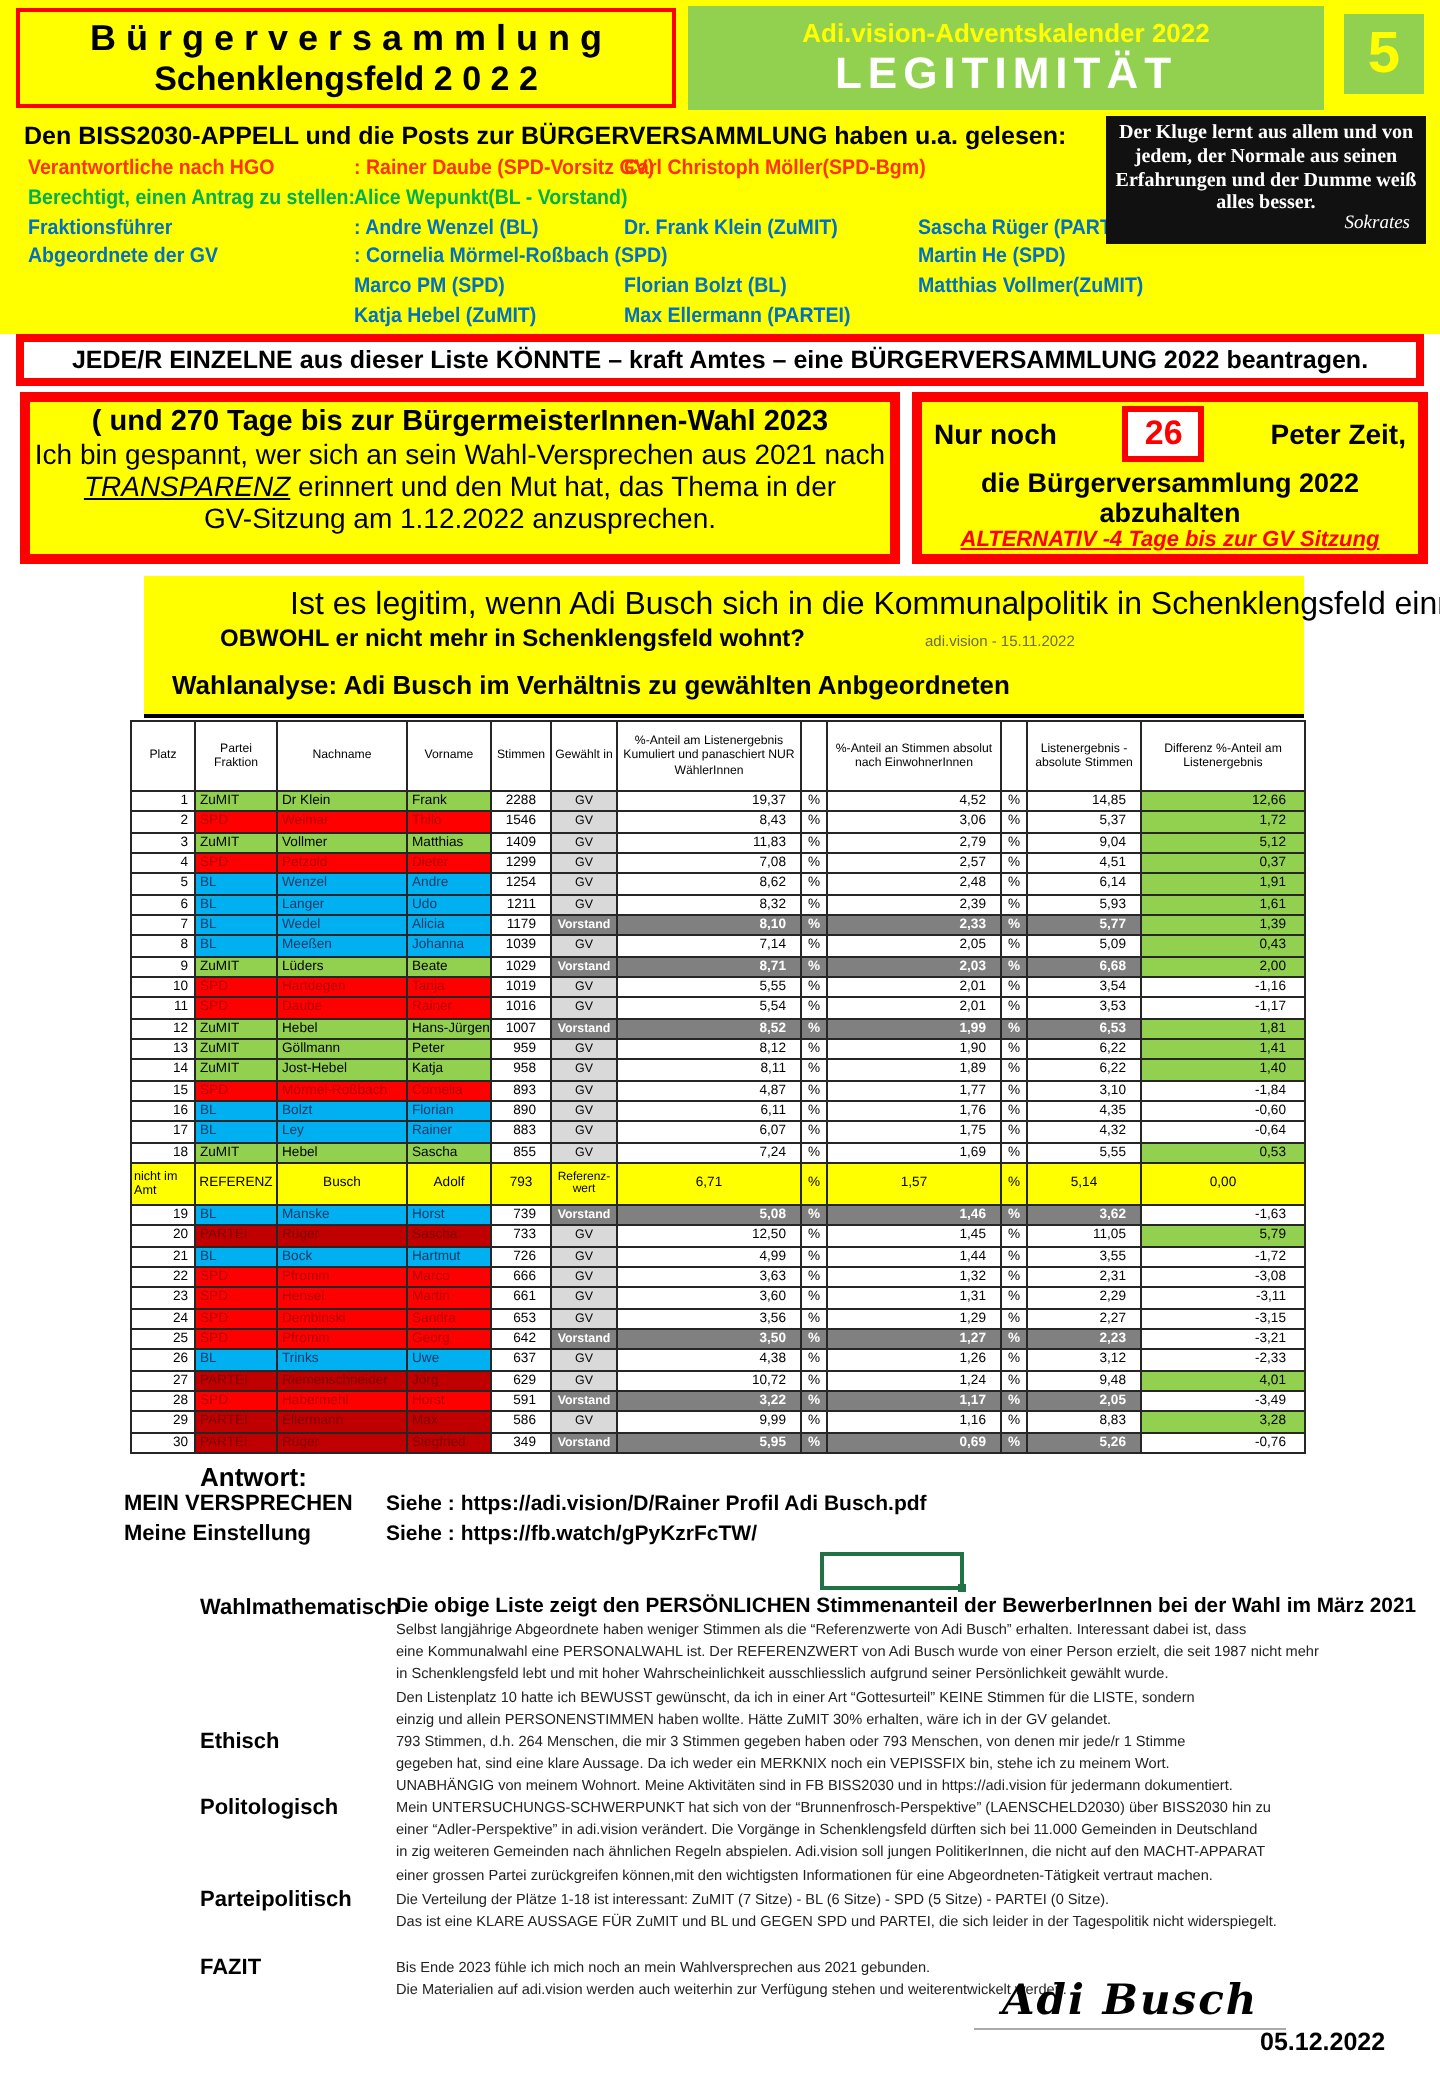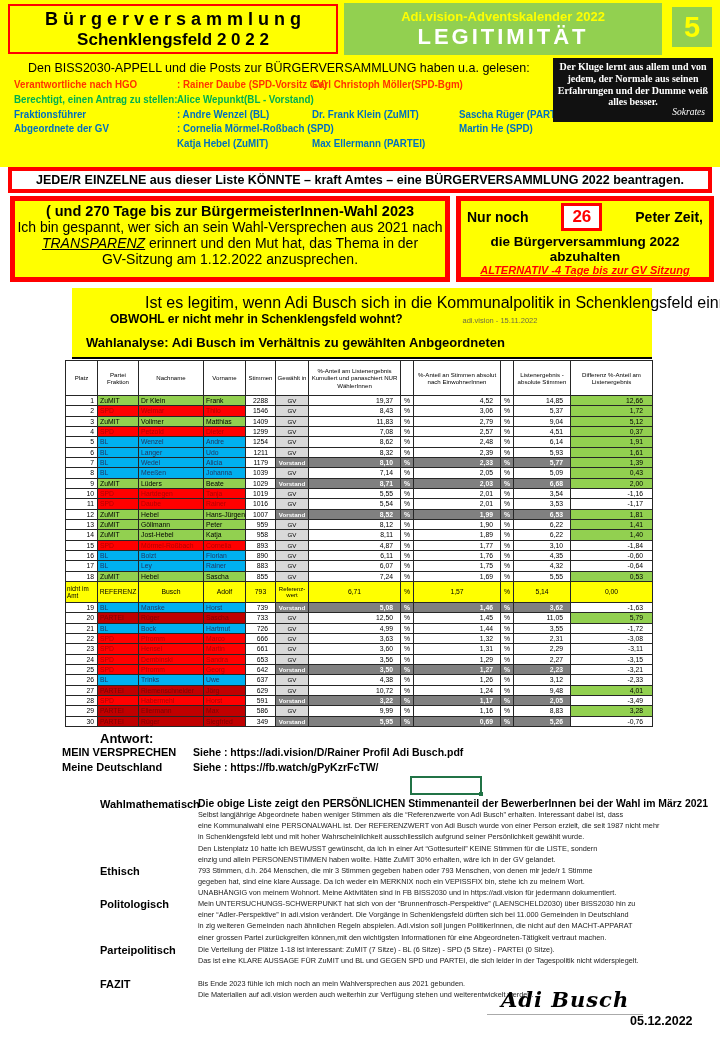--- a/index.html
+++ b/index.html
@@ -12,21 +12,21 @@
              box-sizing:border-box;display:flex;flex-direction:column;align-items:center;justify-content:center;}
   .title-l1{font-size:18px;font-weight:bold;white-space:nowrap;}
   .title-l2{font-size:17px;font-weight:bold;white-space:nowrap;}
   .advent-box{position:absolute;left:344px;top:3px;width:318px;height:52px;background:#92D050;
               display:flex;flex-direction:column;align-items:center;justify-content:center;}
   .advent-l1{font-size:13px;font-weight:bold;color:#FFFF00;white-space:nowrap;}
   .advent-l2{font-size:22px;font-weight:bold;color:#FFFFFF;letter-spacing:3px;white-space:nowrap;}
   .five-box{position:absolute;left:668px;top:3px;width:48px;height:48px;background:#92D050;
             border:4px solid #FFFF00;box-sizing:border-box;display:flex;align-items:center;justify-content:center;
             font-size:29px;font-weight:bold;color:#FFFF00;}
-  .intro-line{position:absolute;left:28px;top:61px;font-size:12.5px;font-weight:normal;white-space:nowrap;}
+  .intro-line{position:absolute;left:12px;top:61px;font-size:12.5px;font-weight:bold;white-space:nowrap;}
   #reader-rows{position:absolute;left:12px;top:78px;width:540px;text-align:right;}
   .rd-row{position:relative;height:14.8px;font-size:10.5px;font-weight:bold;}
   .rd-row span{position:absolute;top:0;white-space:nowrap;transform:scaleX(.93);transform-origin:0 0;}
   .rd-label{left:2px;}
   .rd-c1{left:165px;}
   .rd-c2{left:300px;}
   .rd-c3{left:447px;}
   .c-red span{color:#FF3300;}
   .c-green span{color:#00B050;}
   .c-blue span{color:#0070C0;}
@@ -143,20 +143,25 @@
           <span class="rd-c1">: Andre Wenzel (BL)</span>
           <span class="rd-c2">Dr. Frank Klein (ZuMIT)</span>
           <span class="rd-c3">Sascha Rüger (PARTEI)</span>
         </div>
         <div class="rd-row c-blue">
           <span class="rd-label">Abgeordnete der GV</span>
           <span class="rd-c1">: Cornelia Mörmel-Roßbach (SPD)</span>
           <span class="rd-c3">Martin He (SPD)</span>
         </div>
         <div class="rd-row c-blue">
+          <span class="rd-c1">Marco PM (SPD)</span>
+          <span class="rd-c2">Florian Bolzt (BL)</span>
+          <span class="rd-c3">Matthias Vollmer(ZuMIT)</span>
+        </div>
+        <div class="rd-row c-blue">
           <span class="rd-c1">Katja Hebel (ZuMIT)</span>
           <span class="rd-c2">Max Ellermann  (PARTEI)</span>
         </div>
       </div>
 
     <div class="quote-box">
       <span>Der Kluge lernt aus allem und von jedem, der Normale aus seinen Erfahrungen und der Dumme weiß alles besser.</span>
       <span class="quote-author">Sokrates</span>
     </div>
   </div>
@@ -641,21 +646,21 @@
           <div class="t-cell td-diff neg" style="width: 82px;">-0,76</div>
         </div>
       </div>
 
     <div class="answer-label">Antwort:</div>
     <div class="ans-row ans-r1">
       <span class="ans-name">MEIN VERSPRECHEN</span>
       <span class="ans-link">Siehe  :  https://adi.vision/D/Rainer Profil Adi Busch.pdf</span>
     </div>
     <div class="ans-row ans-r2">
-      <span class="ans-name">Meine Deutschland</span>
+      <span class="ans-name">Meine Einstellung</span>
       <span class="ans-link">Siehe   :  https://fb.watch/gPyKzrFcTW/</span>
     </div>
     <div class="sel-box"></div>
 
     <div id="sections">
         <div class="section" style="top: 511px;">
           <span class="sec-label">Wahlmathematisch</span>
           <div class="sec-lead">Die obige Liste zeigt den PERSÖNLICHEN Stimmenanteil der BewerberInnen bei der Wahl im März 2021</div>
           <div class="sec-lines" style="top: 12px;">
             <div class="sec-line">Selbst langjährige Abgeordnete haben weniger Stimmen als die “Referenzwerte von Adi Busch” erhalten. Interessant dabei ist, dass</div>

